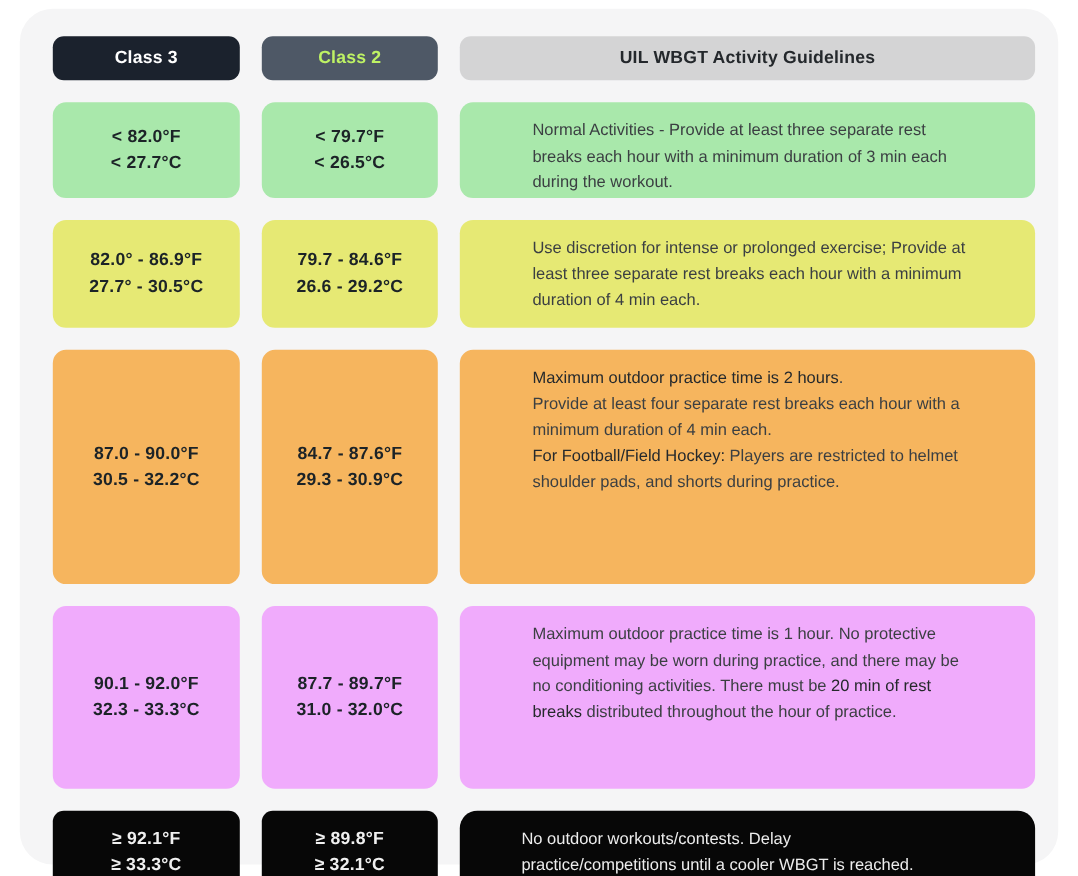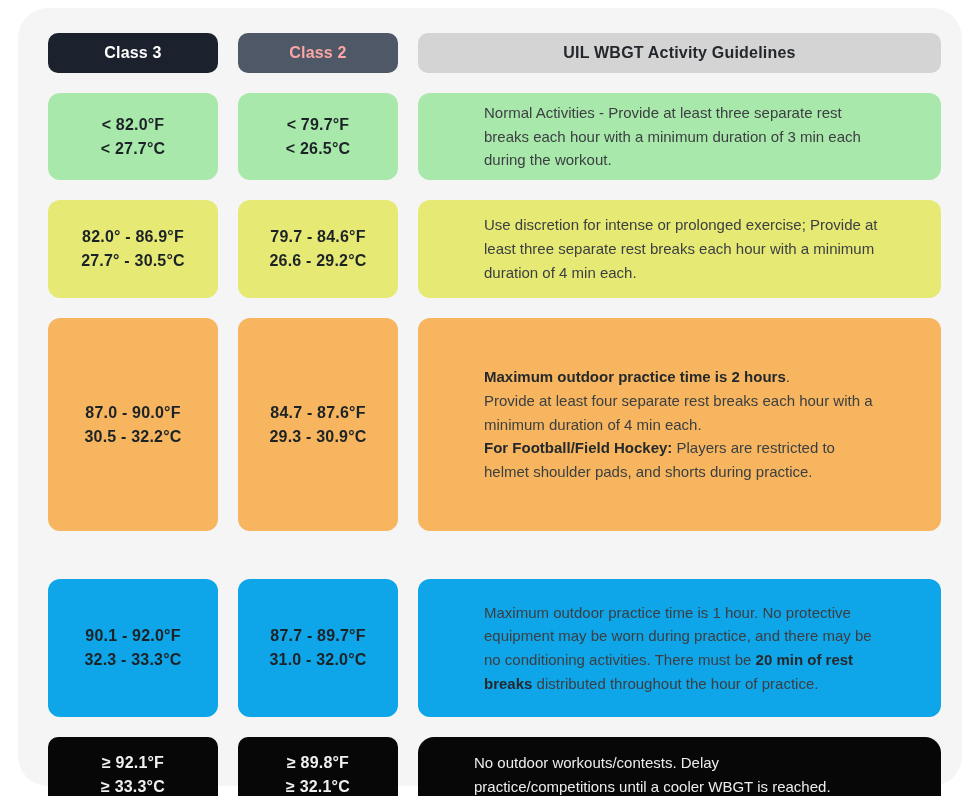--- a/index.html
+++ b/index.html
@@ -40,50 +40,49 @@
   .head {
     border-radius: 10px;
     display: flex;
     align-items: center;
     justify-content: center;
     font-weight: 700;
     font-size: 16px;
     letter-spacing: 0.2px;
   }
   .head-class3 { background: #1b222d; color: #ffffff; }
-  .head-class2 { background: #4e5866; color: #fca5a5; }
+  .head-class2 { background: #4e5866; color: #bef264; }
   .head-guide  { background: #d4d4d5; color: #24282c; }
   
   .temp {
     display: flex;
     flex-direction: column;
     align-items: center;
     justify-content: center;
     font-weight: 700;
     font-size: 16px;
     line-height: 1.5;
     color: #1c2327;
     letter-spacing: 0.2px;
   }
   
   .guide {
     display: flex;
     flex-direction: column;
-    justify-content: center;
     padding: 14px 58px 14px 66px;
     font-size: 15px;
     line-height: 1.58;
     color: #3b3f42;
   }
-  .guide .b { font-weight: 700; color: #25292c; }
+  .guide .b { font-weight: 400; color: #25292c; }
   
   .row-green  { background: #a9e8ab; }
   .row-yellow { background: #e6e974; }
   .row-orange { background: #f6b55e; }
-  .row-red    { background: #0ea5e9; margin-top: 28px; }
+  .row-red    { background: #f0abfc; }
   .row-black  { background: #070707; color: #ededed; }
   .temp.row-black { color: #f0f0f0; border-radius: 10px; text-align: center; }
   .guide.row-black { color: #ededed; border-radius: 16px; padding-left: 56px; padding-right: 40px; }
 </style>
 </head>
 <body>
 
 <div class="card">
   <div class="grid">
 

